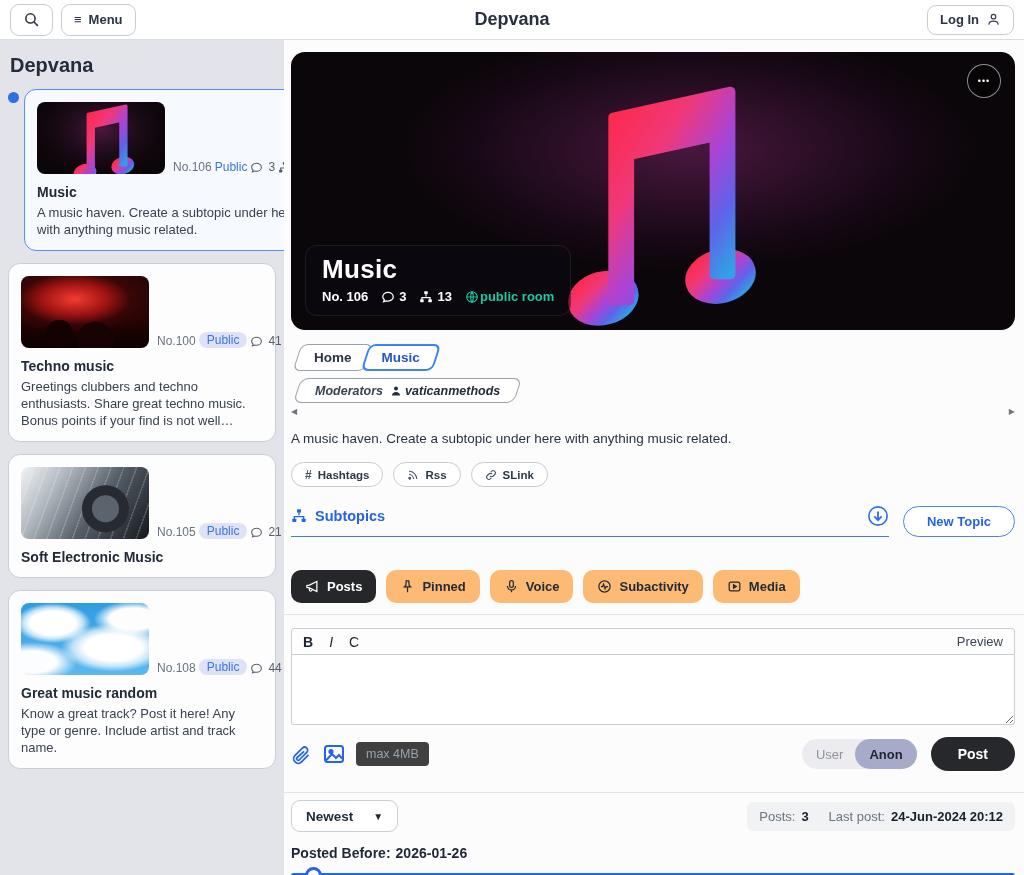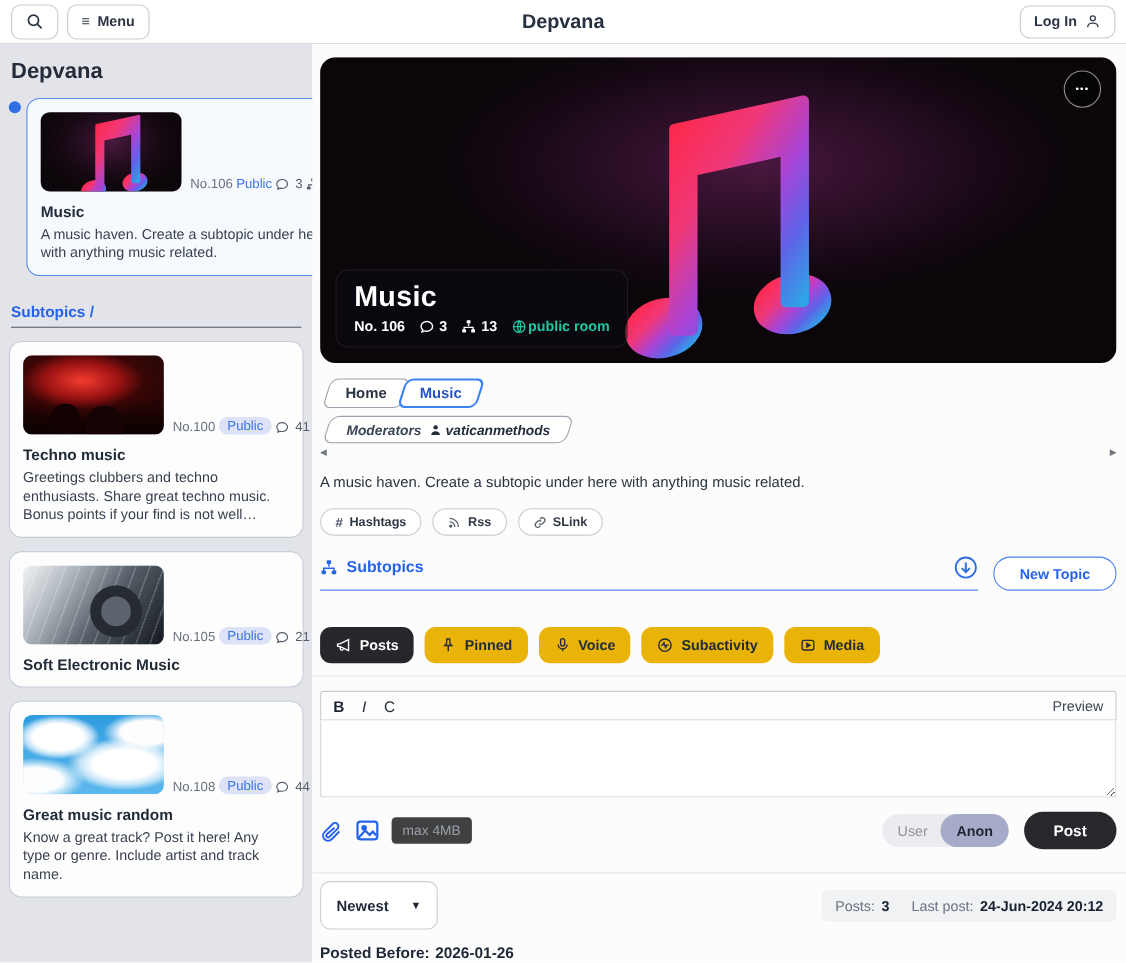--- a/index.html
+++ b/index.html
@@ -116,21 +116,21 @@
   .subtopics-left svg.tree { width:16px; height:16px; }
   .subtopics-title { font-size:14.5px; font-weight:bold; color:#2563eb; }
   .dl-icon { margin-left:auto; width:22px; height:22px; cursor:pointer; }
   .new-topic { margin-left:14px; height:31px; padding:0 23px; border-radius:999px; background:#fff;
                border:1.5px solid #4b82f0; font-size:13px; font-weight:bold; color:#2563eb; cursor:pointer;
                display:flex; align-items:center; }
 
   
   .tab-row { display:flex; gap:10px; margin-top:33px; }
   .tab { display:flex; align-items:center; gap:7px; height:33px; padding:0 14px; border-radius:10px;
-         background:#eab308; font-size:13px; font-weight:bold; color:#232b36; cursor:pointer; }
+         background:#fdba74; font-size:13px; font-weight:bold; color:#232b36; cursor:pointer; }
   .tab svg { width:15px; height:15px; }
   .tab.active { background:#26272b; color:#fff; }
 
   .divider { border-top:1px solid #e2e4e7; margin:11px -9px 0 -7px; }
 
   
   .editor { margin-top:13px; }
   .ed-toolbar { display:flex; align-items:center; gap:16px; height:27px; padding:0 11px;
                 border:1px solid #c9ced4; border-radius:3px 3px 0 0; background:#fdfdfe; }
   .ed-b { font-weight:bold; font-size:14px; color:#1d2530; cursor:pointer; }
@@ -149,21 +149,21 @@
   .tg-user { padding:0 12px 0 14px; font-size:13px; color:#8d939c; cursor:pointer; }
   .tg-anon { background:#a6abc9; border-radius:999px; height:30px; display:flex; align-items:center;
              padding:0 14px; font-size:13px; font-weight:bold; color:#1f2430; cursor:pointer; }
   .post-btn { margin-left:14px; height:34px; padding:0 27px; border-radius:999px; background:#27282c;
               color:#fff; font-size:14px; font-weight:bold; border:none; cursor:pointer; }
 
   .divider2 { border-top:1px solid #e2e4e7; margin:21px -9px 0 -7px; }
 
   
   .sort-row { display:flex; align-items:center; margin-top:7px; }
-  .sort-btn { display:flex; align-items:center; gap:20px; height:44px; padding:0 14px; background:#fff;
+  .sort-btn { display:flex; align-items:center; gap:20px; height:32px; padding:0 14px; background:#fff;
               border:1px solid #c9ced4; border-radius:9px; font-size:13.5px; font-weight:bold;
               color:#1f2937; cursor:pointer; }
   .sort-btn .dd { font-size:10px; }
   .stats-chip { margin-left:auto; display:flex; align-items:center; gap:6px; background:#f1f2f4;
                 border-radius:6px; padding:7px 12px; font-size:13px; }
   .stats-chip .lbl { color:#6b7380; }
   .stats-chip .val { color:#15202e; font-weight:bold; }
   .stats-chip .gap { width:8px; }
   .posted-before { margin-top:13px; font-size:14px; font-weight:bold; color:#1d2736; display:flex; gap:5px; }
   .slider-wrap { margin-top:4px; }
@@ -258,21 +258,20 @@
               </span>
               <span>13</span>
             </span>
           </div>
         </div>
         <div class="card-title">Music</div>
         <div class="card-desc">A music haven. Create a subtopic under here with anything music related.</div>
       </div>
     </div>
 
-    <a class="sb-subtopics">Subtopics /</a>
 
     <div class="card">
       <div class="card-row1">
         <div class="thumb thumb-techno"></div>
         <div class="meta">
           <span class="num">No.100</span>
           <span class="public-pill">Public</span>
           <span class="cnt">
             <span>
               <svg viewBox="0 0 24 24" fill="none" stroke="#555e6a" stroke-width="2" width="13" height="13">

